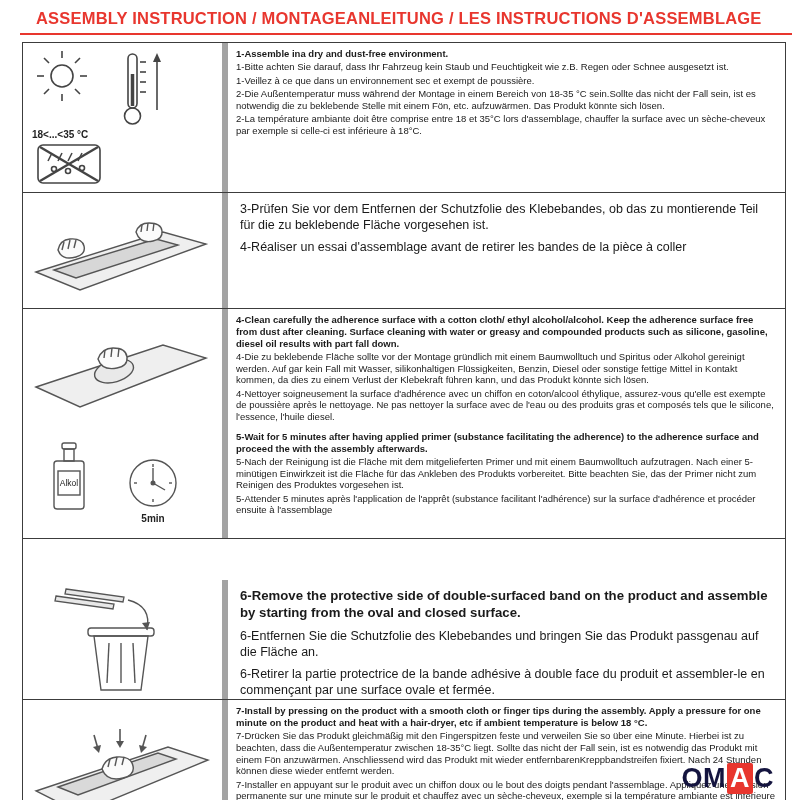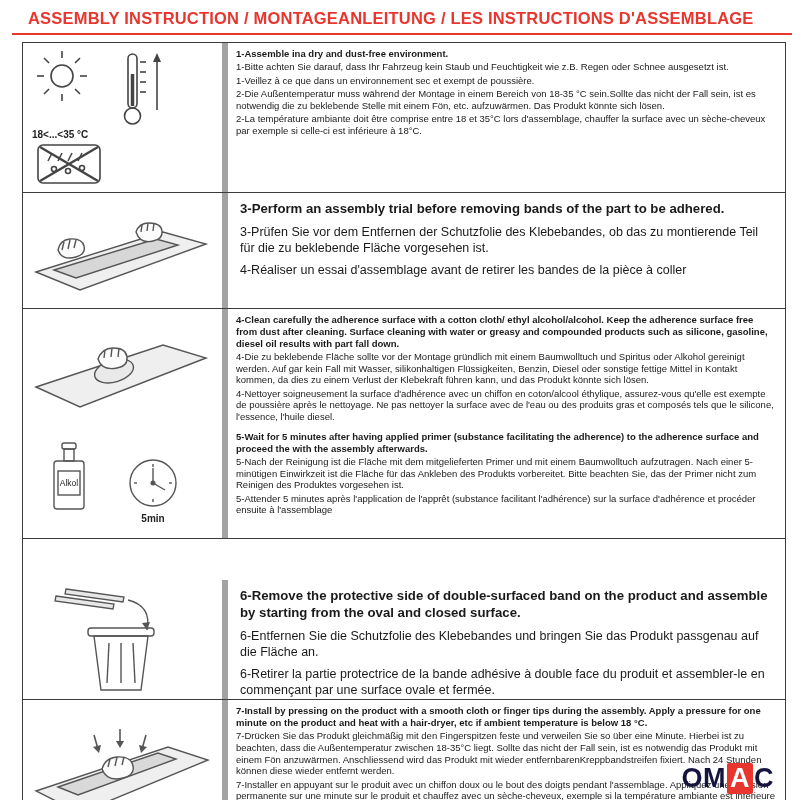--- a/index.html
+++ b/index.html
@@ -4,21 +4,21 @@
 <style>
   * { box-sizing: border-box; }
   html, body { margin: 0; padding: 0; }
   body {
     width: 800px; height: 800px; background: #ffffff;
     font-family: "Liberation Sans", "DejaVu Sans", sans-serif;
     color: #1a1a1a;
   }
   .sheet { position: relative; width: 800px; height: 800px; overflow: hidden; }
 
-  .header { padding: 9px 8px 0 12px; border-radius: 10px; }
+  .header { padding: 9px 8px 0 20px; border-radius: 10px; }
   .title {
     margin: 0 0 0 16px; font-size: 16.5px; font-weight: bold;
     color: #e8362e; letter-spacing: .2px; white-space: nowrap;
   }
   .rule { height: 0; border-top: 2px solid #e8362e; margin-top: 5px; }
 
   .itable { margin: 7px 14px 0 22px; border: 1px solid #3c3c3c; }
   .irow { display: grid; grid-template-columns: 205px 1fr; border-bottom: 1px solid #3c3c3c; }
   .irow:last-child { border-bottom: none; }
   .figcell {
@@ -124,21 +124,20 @@
               <line x1="42" y1="40" x2="40" y2="49"></line>
               <line x1="48" y1="40" x2="46" y2="48"></line>
             <path d="M108 32 q3 -9 13 -9 q12 0 13 8 q1 8 -9 10 q-13 3 -17 -9 z"></path>
             <line x1="114" y1="25" x2="113" y2="32"></line>
               <line x1="120" y1="23" x2="119" y2="31"></line>
               <line x1="126" y1="23" x2="125" y2="31"></line>
           </g>
         </svg>
       </div>
       <div class="textcell">
-        <p class="b">3-Perform an assembly trial before removing bands of the part to be adhered.</p>
         <p>3-Prüfen Sie vor dem Entfernen der Schutzfolie des Klebebandes, ob das zu montierende Teil für die zu beklebende Fläche vorgesehen ist.</p>
         <p>4-Réaliser un essai d'assemblage avant de retirer les bandes de la pièce à coller</p>
       </div>
     </section>
 
     <section class="irow row3">
       <div class="figcell">
         <svg width="190" height="218" viewBox="0 0 190 218">
           <g stroke="#555" stroke-width="1.4">
             <polygon points="8,72 135,30 178,43 52,92" fill="#efefef"></polygon>

